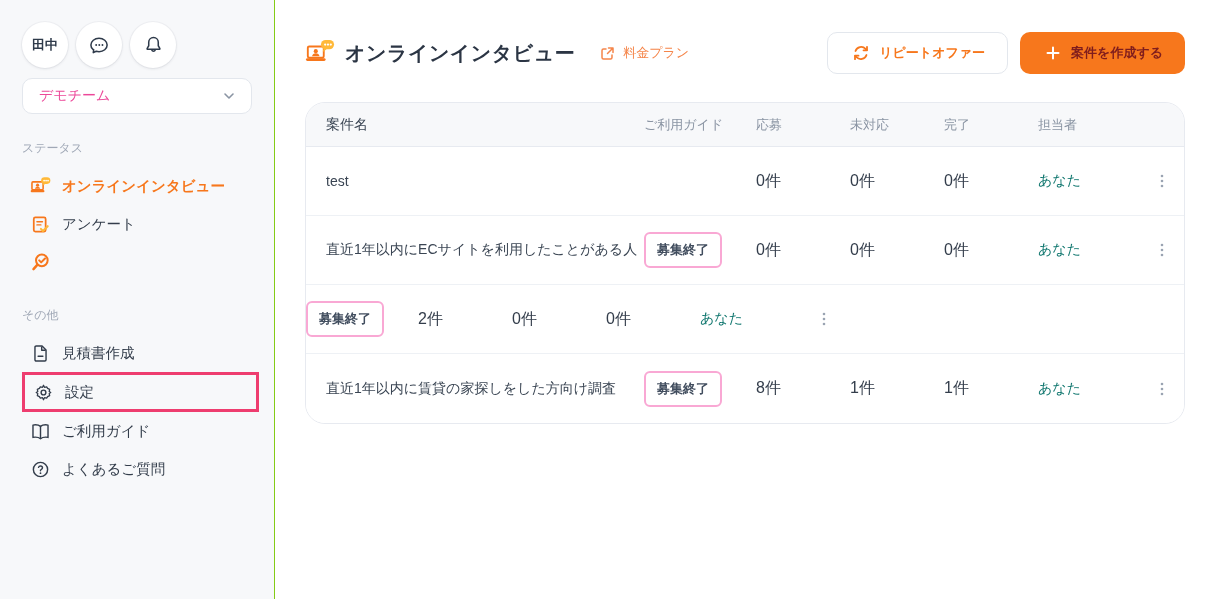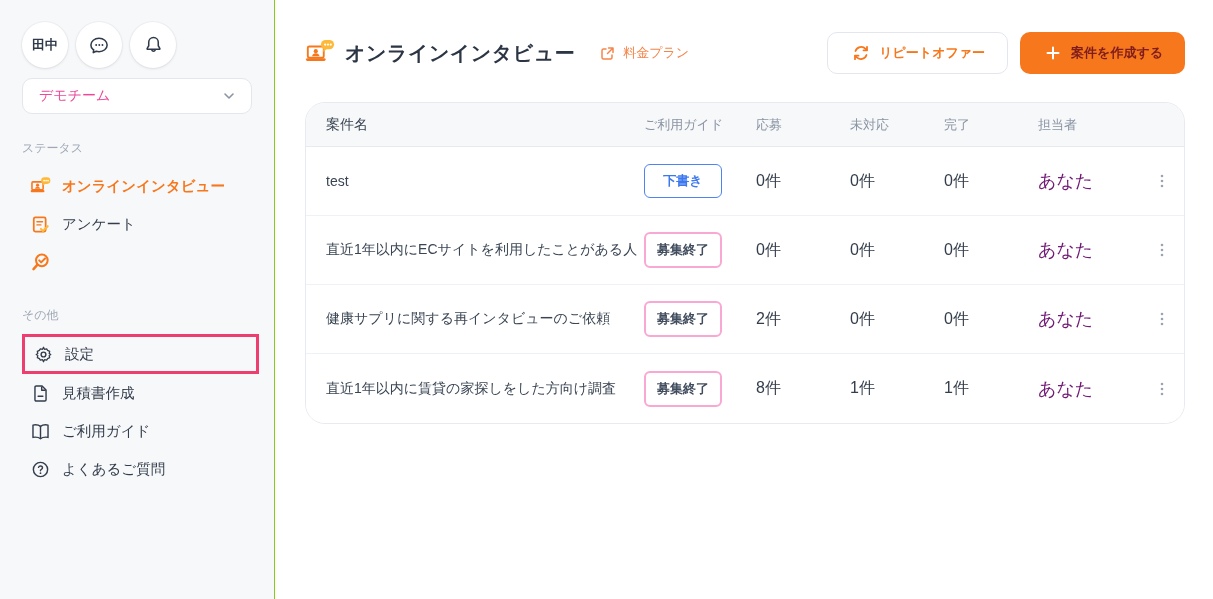--- a/index.html
+++ b/index.html
@@ -66,21 +66,21 @@
   .t-row { display:flex; align-items:center; }
   .t-head {
     background:#F7F8FA; height:44px; font-size:13px; color:#8A94A3;
     border-bottom:1px solid #E7EAF0;
   }
   .t-body-row { height:69px; border-bottom:1px solid #EEF1F5; background:#fff; }
   .t-body-row:last-child { border-bottom:none; }
   .col-name  { flex:1; padding-left:20px; font-size:14px; color:#3A4553; }
   .col-status{ width:112px; display:flex; }
   .col-n     { width:94px; font-size:16px; color:#333D4B; }
-  .col-owner { width:102px; font-size:18px; color:#701a75; }
+  .col-owner { width:102px; font-size:14px; color:#0f766e; }
   .col-menu  { width:44px; display:flex; justify-content:center; }
   .t-head .col-status { font-size:13px; color:#8A94A3; }
   .badge {
     font-size:13px; font-weight:bold; border-radius:6px; background:#fff;
     padding:7px 0; width:78px; text-align:center;
   }
   .badge.draft  { border:1px solid #4D84F1; color:#3D78EE; }
   .badge.closed { border:2px solid #f9a8d4; color:#414D5E; }
   .dots-btn { cursor:pointer; display:flex; align-items:center; justify-content:center; width:24px; height:24px; }
 </style>
@@ -155,38 +155,38 @@
             <circle cx="13" cy="10" r="7" stroke="#F7771C" stroke-width="2.4"></circle>
             <path d="M7.5 15.5L3 20.5" stroke="#F7771C" stroke-width="3" stroke-linecap="round"></path>
             <path d="M9.8 10l2.4 2.4 4.6-4.6" stroke="#F7771C" stroke-width="2.4" stroke-linecap="round" stroke-linejoin="round"></path>
           </svg>
         </span>
       </div>
     </nav>
 
   <div class="section-label">その他</div>
   <nav class="nav-list" id="nav-other">
-      <div class="nav-item highlighted">
-        <span class="nav-icon">
-          <svg width="19" height="19" viewBox="0 0 24 24" fill="none">
-            <circle cx="12" cy="12" r="3" stroke="#333D4B" stroke-width="1.8"></circle>
-            <path d="M12 2.8l1.2 2.6 2.8-.6 1.2 2 2.6 1.2-.6 2.8 2 1.2-2 1.2.6 2.8-2.6 1.2-1.2 2-2.8-.6L12 21.2l-1.2-2.6-2.8.6-1.2-2-2.6-1.2.6-2.8-2-1.2 2-1.2-.6-2.8 2.6-1.2 1.2-2 2.8.6z" stroke="#333D4B" stroke-width="1.6" stroke-linejoin="round"></path>
-          </svg>
-        </span>
-        <span>設定</span>
-      </div>
       <div class="nav-item">
         <span class="nav-icon">
           <svg width="19" height="19" viewBox="0 0 24 24" fill="none">
             <path d="M5 4a1.5 1.5 0 0 1 1.5-1.5H14L19 7.5V20A1.5 1.5 0 0 1 17.5 21.5h-11A1.5 1.5 0 0 1 5 20z" stroke="#333D4B" stroke-width="1.8" stroke-linejoin="round"></path>
             <path d="M13.5 3v5h5" stroke="#333D4B" stroke-width="1.8" stroke-linejoin="round"></path>
             <path d="M9 15.5h6" stroke="#333D4B" stroke-width="1.8" stroke-linecap="round"></path>
           </svg>
         </span>
         <span>見積書作成</span>
+      </div>
+      <div class="nav-item highlighted">
+        <span class="nav-icon">
+          <svg width="19" height="19" viewBox="0 0 24 24" fill="none">
+            <circle cx="12" cy="12" r="3" stroke="#333D4B" stroke-width="1.8"></circle>
+            <path d="M12 2.8l1.2 2.6 2.8-.6 1.2 2 2.6 1.2-.6 2.8 2 1.2-2 1.2.6 2.8-2.6 1.2-1.2 2-2.8-.6L12 21.2l-1.2-2.6-2.8.6-1.2-2-2.6-1.2.6-2.8-2-1.2 2-1.2-.6-2.8 2.6-1.2 1.2-2 2.8.6z" stroke="#333D4B" stroke-width="1.6" stroke-linejoin="round"></path>
+          </svg>
+        </span>
+        <span>設定</span>
       </div>
       <div class="nav-item">
         <span class="nav-icon">
           <svg width="19" height="19" viewBox="0 0 24 24" fill="none">
             <path d="M12 5.5C10.5 4.2 8.3 3.5 5.5 3.5c-1 0-2 .1-3 .4v15.6c1-.3 2-.4 3-.4 2.8 0 5 .7 6.5 2 1.5-1.3 3.7-2 6.5-2 1 0 2 .1 3 .4V3.9c-1-.3-2-.4-3-.4-2.8 0-5 .7-6.5 2z" stroke="#333D4B" stroke-width="1.8" stroke-linejoin="round"></path>
             <path d="M12 5.5V21" stroke="#333D4B" stroke-width="1.8"></path>
           </svg>
         </span>
         <span>ご利用ガイド</span>
       </div>
@@ -259,23 +259,20 @@
       <div class="col-status" style="font-size:13px;color:#8A94A3">ご利用ガイド</div>
       <div class="col-n" style="font-size:13px;color:#8A94A3">応募</div>
       <div class="col-n" style="font-size:13px;color:#8A94A3">未対応</div>
       <div class="col-n" style="font-size:13px;color:#8A94A3">完了</div>
       <div class="col-owner" style="font-size:13px;color:#8A94A3">担当者</div>
       <div class="col-menu"></div>
     </div>
     <div id="table-body">
         <div class="t-row t-body-row">
           <div class="col-name">test</div>
-          <div class="col-status">
-            <span class="badge draft">下書き</span>
-          </div>
           <div class="col-n">0件</div>
           <div class="col-n">0件</div>
           <div class="col-n">0件</div>
           <div class="col-owner">あなた</div>
           <div class="col-menu">
             <span class="dots-btn">
               <svg width="16" height="16" viewBox="0 0 16 16" fill="none">
                 <circle cx="8" cy="3" r="1.3" fill="#9AA3B2"></circle>
                 <circle cx="8" cy="8" r="1.3" fill="#9AA3B2"></circle>
                 <circle cx="8" cy="13" r="1.3" fill="#9AA3B2"></circle>
@@ -296,21 +293,20 @@
             <span class="dots-btn">
               <svg width="16" height="16" viewBox="0 0 16 16" fill="none">
                 <circle cx="8" cy="3" r="1.3" fill="#9AA3B2"></circle>
                 <circle cx="8" cy="8" r="1.3" fill="#9AA3B2"></circle>
                 <circle cx="8" cy="13" r="1.3" fill="#9AA3B2"></circle>
               </svg>
             </span>
           </div>
         </div>
         <div class="t-row t-body-row">
-          <div class="col-name">健康サプリに関する再インタビューのご依頼</div>
           <div class="col-status">
             <span class="badge closed">募集終了</span>
           </div>
           <div class="col-n">2件</div>
           <div class="col-n">0件</div>
           <div class="col-n">0件</div>
           <div class="col-owner">あなた</div>
           <div class="col-menu">
             <span class="dots-btn">
               <svg width="16" height="16" viewBox="0 0 16 16" fill="none">

